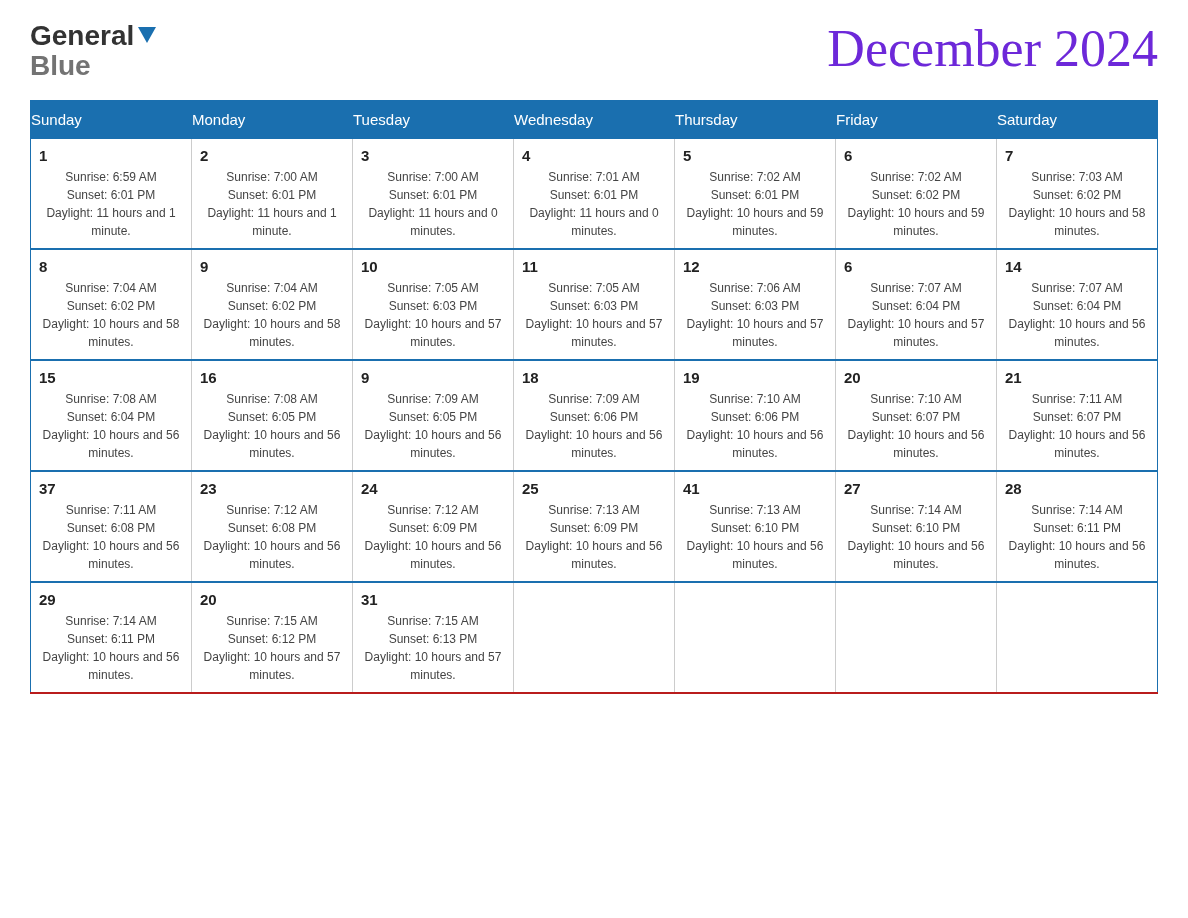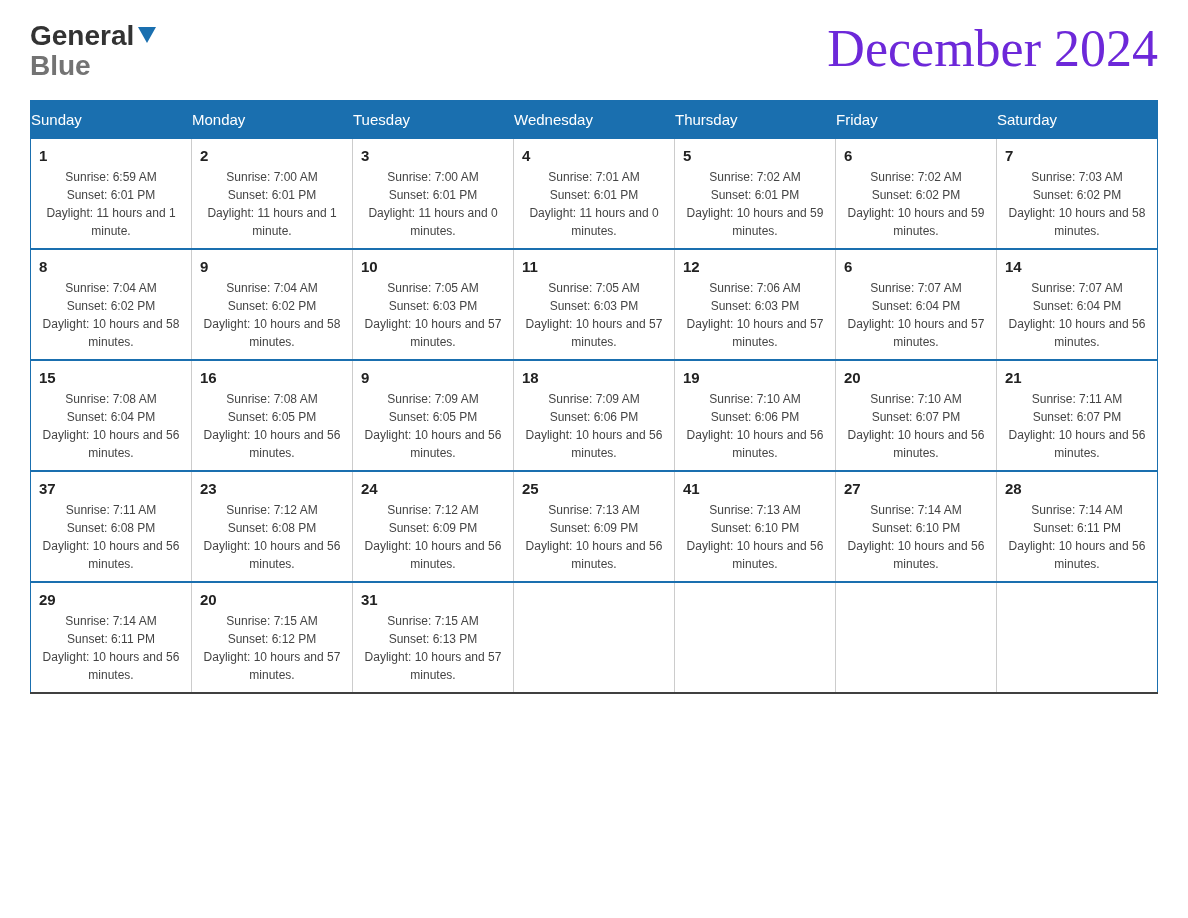--- a/index.html
+++ b/index.html
@@ -79,21 +79,21 @@
       display: block;
       margin-bottom: 4px;
     }
     .day-info {
       font-size: 12px;
       color: #444;
       line-height: 1.5;
       text-align: center;
     }
     tbody tr:last-child {
-      border-bottom: 2px solid #404040;
+      border-bottom: 2px solid #b91c1c;
     }
     .empty-cell {
       background: #fff;
     }
   </style>
 </head>
 <body>
 
 <div class="header">
   <div class="logo">

